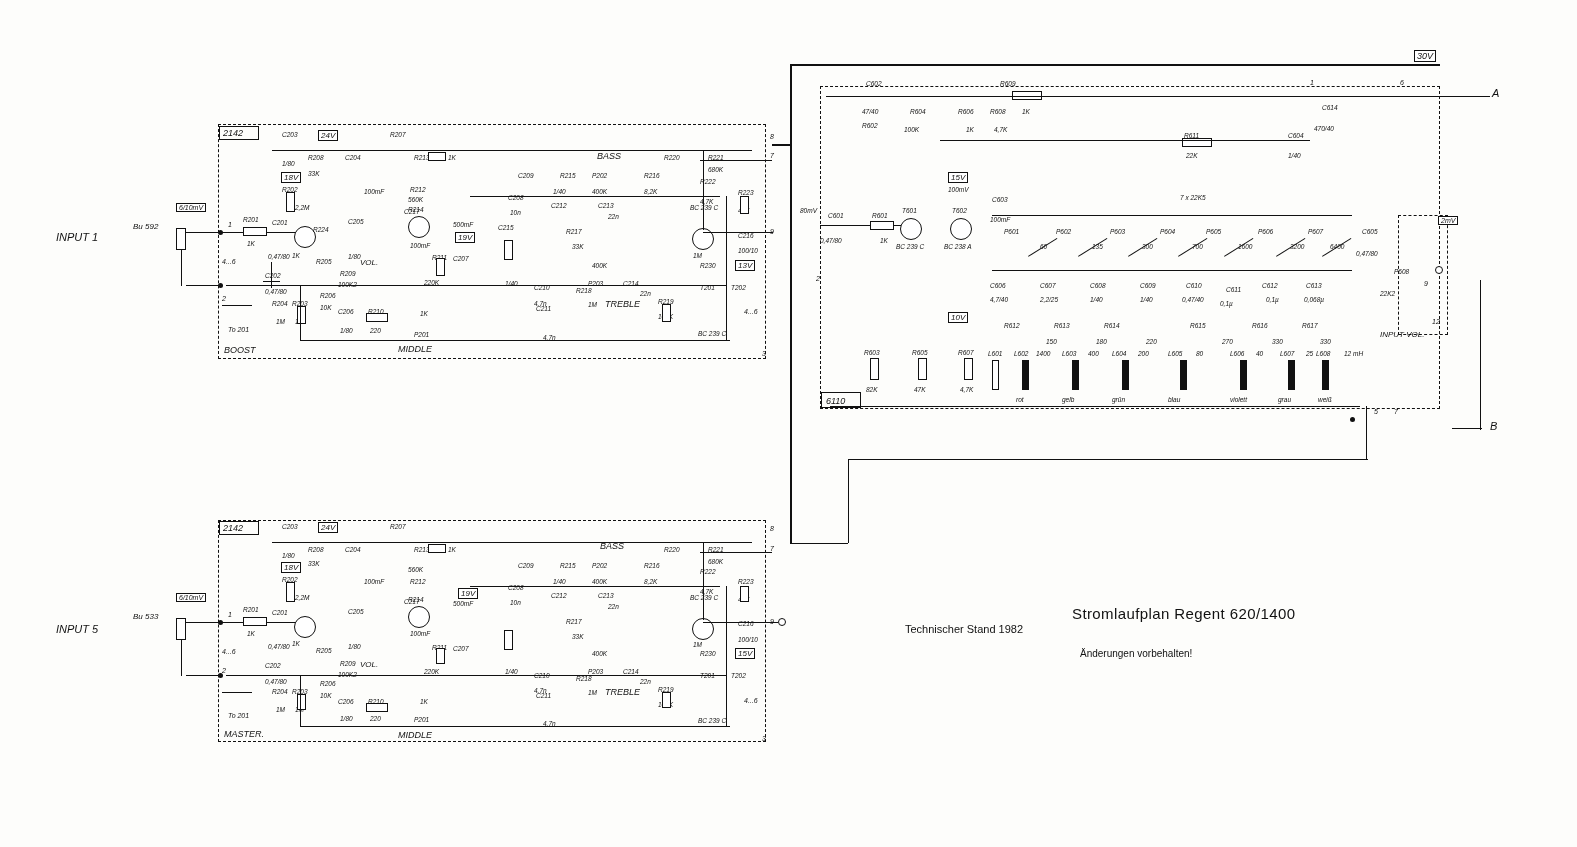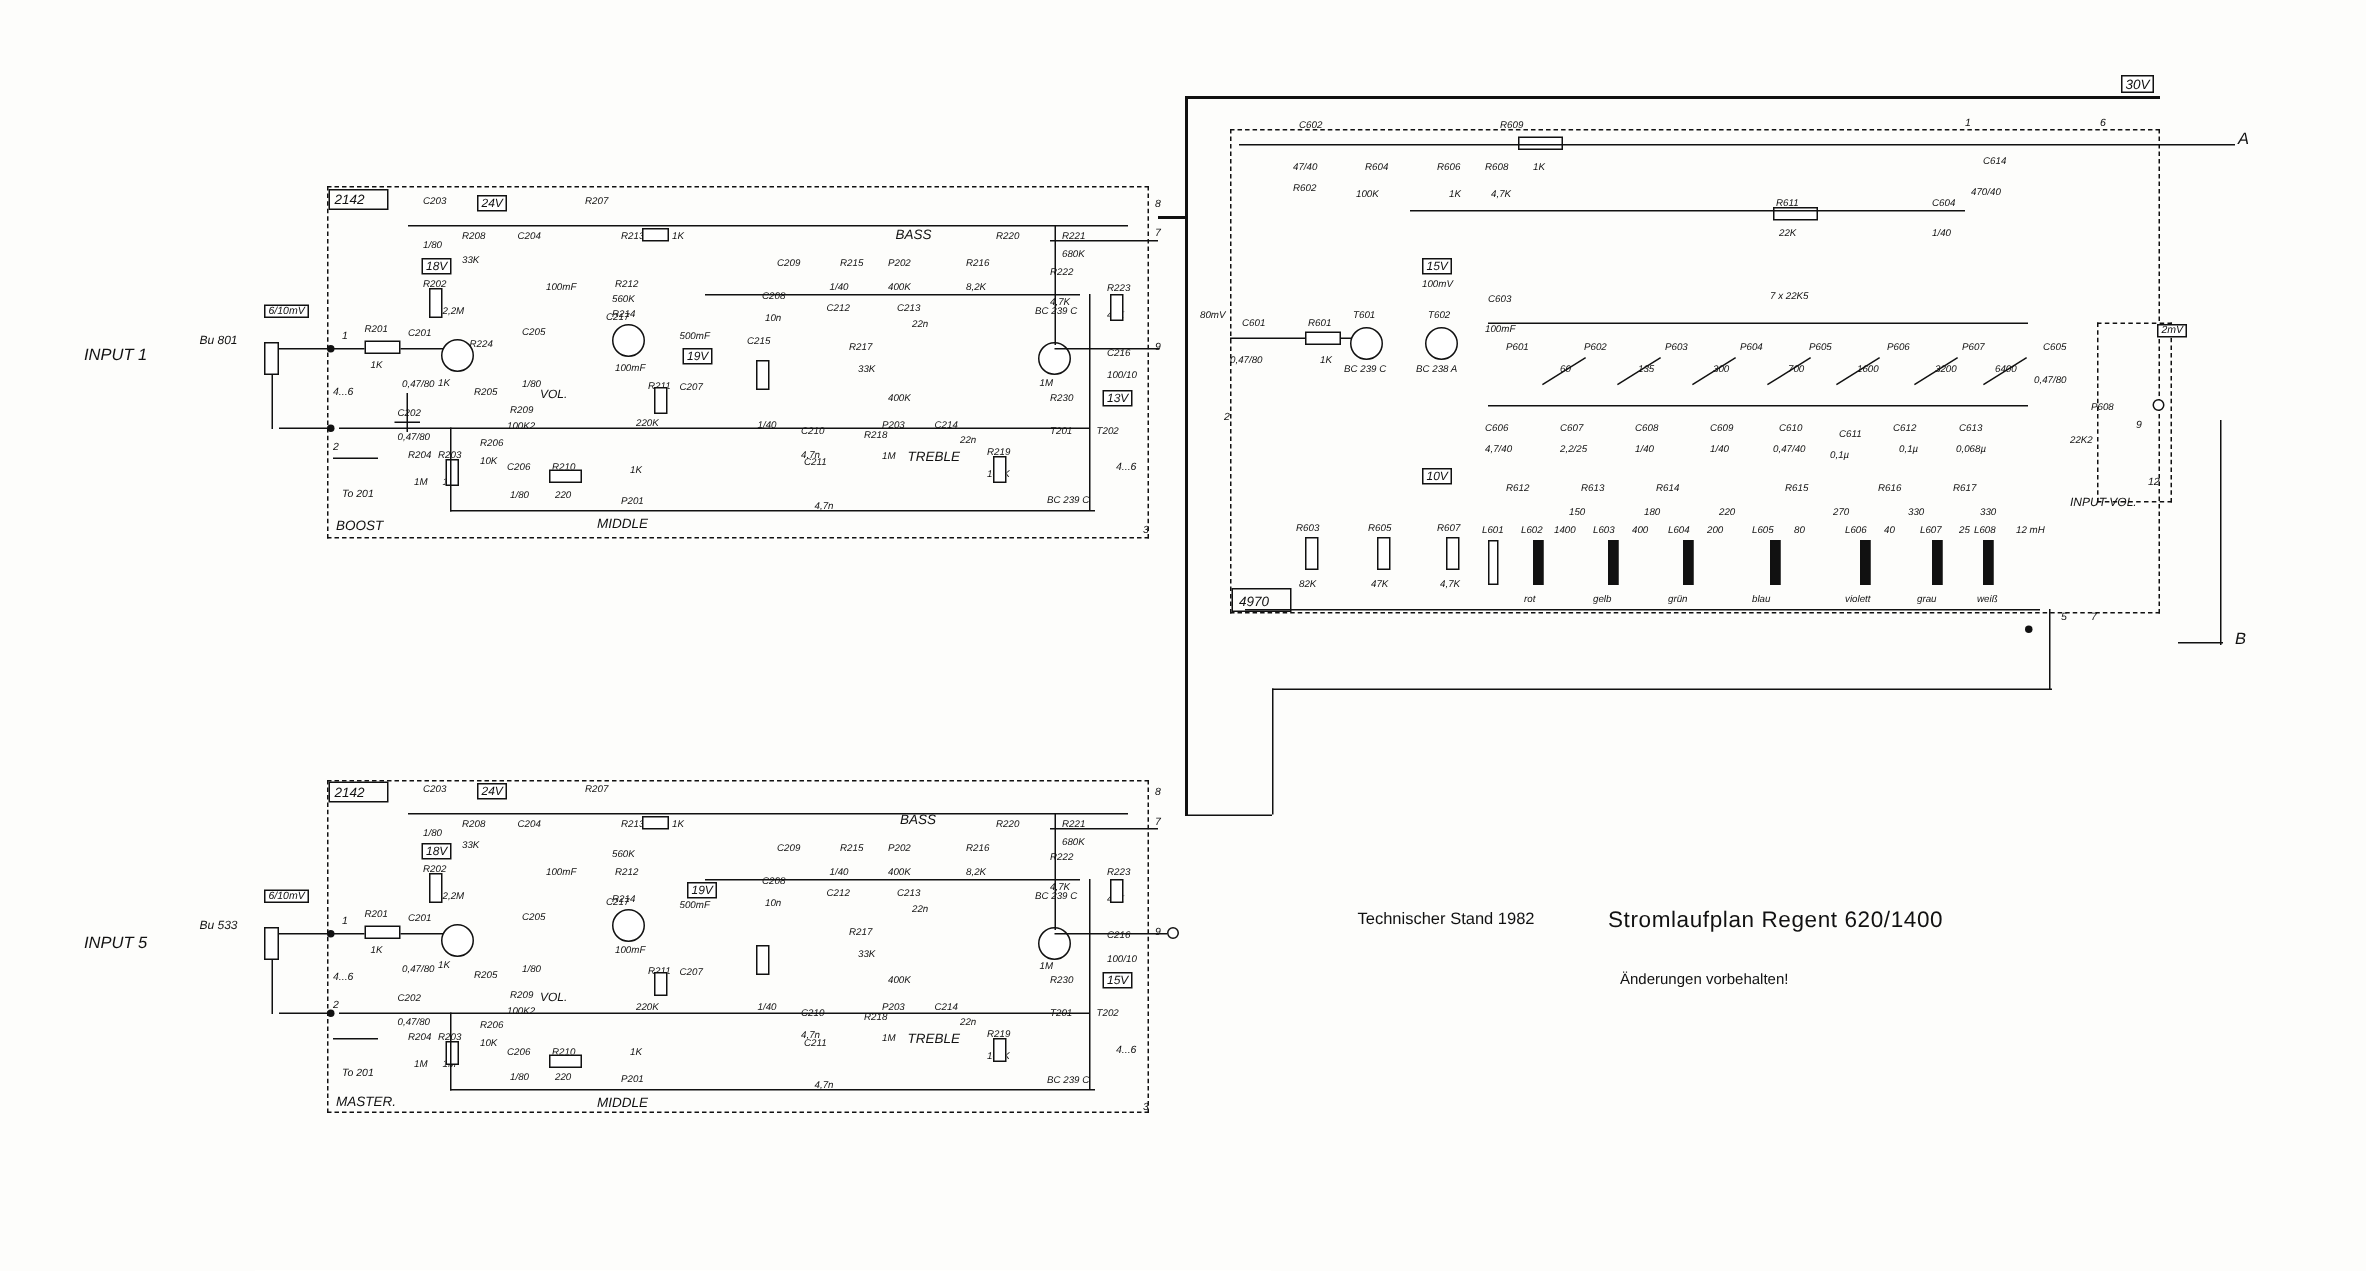--- a/index.html
+++ b/index.html
@@ -110,21 +110,21 @@
 </head>
 <body>
 
 <div id="sheet">
 
   <div class="dash" style="left:218px; top:124px; width:548px; height:235px;"></div>
   <div class="solidbox" style="left:219px; top:126px; width:40px; height:14px;"></div>
   <div class="lbl" style="left:223px; top:129px; font-size:9px;">2142</div>
 
   <div class="lbl mid" style="left:56px; top:233px; font-size:11px;">INPUT 1</div>
-  <div class="lbl" style="left:133px; top:222px;">Bu 801</div>
+  <div class="lbl" style="left:133px; top:222px;">Bu 592</div>
   <div class="jack" style="left:176px; top:228px; width:10px; height:22px;"></div>
   <div class="wire h" style="left:186px; top:232px; width:40px;"></div>
   <div class="wire h" style="left:186px; top:285px; width:36px;"></div>
   <div class="wire v" style="left:181px; top:250px; height:36px;"></div>
   <div class="node" style="left:218px; top:230px;"></div>
   <div class="node" style="left:218px; top:283px;"></div>
   <div class="boxlbl" style="left:176px; top:203px; font-size:7px;">6/10mV</div>
   <div class="lbl small" style="left:228px; top:221px;">1</div>
   <div class="lbl small" style="left:222px; top:258px;">4...6</div>
   <div class="lbl small" style="left:222px; top:295px;">2</div>
@@ -411,21 +411,21 @@
   <div class="wire h" style="left:300px; top:726px; width:430px;"></div>
   <div class="wire v" style="left:300px; top:675px; height:52px;"></div>
   <div class="wire v" style="left:726px; top:586px; height:140px;"></div>
   <div class="wire v" style="left:703px; top:542px; height:78px;"></div>
   <div class="wire h" style="left:703px; top:622px; width:75px;"></div>
   <div class="wire h" style="left:700px; top:552px; width:72px;"></div>
   <div class="opencirc" style="left:778px; top:618px;"></div>
 
   <div class="dash" style="left:820px; top:86px; width:620px; height:323px;"></div>
   <div class="solidbox" style="left:821px; top:392px; width:40px; height:16px;"></div>
-  <div class="lbl" style="left:826px; top:397px; font-size:9px;">4970</div>
+  <div class="lbl" style="left:826px; top:397px; font-size:9px;">6110</div>
 
   <div class="wire thick h" style="left:790px; top:64px; width:650px;"></div>
   <div class="wire thick v" style="left:790px; top:64px; height:480px;"></div>
   <div class="wire thick h" style="left:790px; top:543px; width:0px;"></div>
   <div class="wire thick h" style="left:772px; top:144px; width:20px;"></div>
   <div class="boxlbl" style="left:1414px; top:50px; font-size:9px;">30V</div>
 
   <div class="wire h" style="left:1330px; top:96px; width:160px;"></div>
   <div class="lbl mid" style="left:1492px; top:89px; font-size:11px;">A</div>
   <div class="wire v" style="left:1480px; top:280px; height:150px;"></div>
@@ -590,18 +590,18 @@
   <div class="lbl" style="left:1380px; top:330px; font-size:8px; white-space:normal; width:46px;">INPUT VOL.</div>
   <div class="boxlbl" style="left:1438px; top:216px; font-size:7px;">2mV</div>
   <div class="opencirc" style="left:1435px; top:266px;"></div>
   <div class="node" style="left:1350px; top:417px;"></div>
   <div class="wire h" style="left:848px; top:459px; width:520px;"></div>
   <div class="wire v" style="left:1366px; top:406px; height:54px;"></div>
   <div class="wire v" style="left:848px; top:459px; height:84px;"></div>
   <div class="wire h" style="left:790px; top:543px; width:58px;"></div>
 
   <div class="title-area" style="left:900px; top:605px; width:470px;">
-    <div class="lbl norm" style="left:5px; top:4px; font-size:11px; position:absolute;">Technischer Stand 1982</div>
+    <div class="lbl norm" style="left:5px; top:20px; font-size:11px; position:absolute;">Technischer Stand 1982</div>
     <div class="lbl norm big" style="left:172px; top:4px; font-size:15px; position:absolute;">Stromlaufplan Regent 620/1400</div>
     <div class="lbl norm" style="left:180px; top:44px; font-size:10px; position:absolute;">Änderungen vorbehalten!</div>
   </div>
 
 </div>
 
 </body></html>

